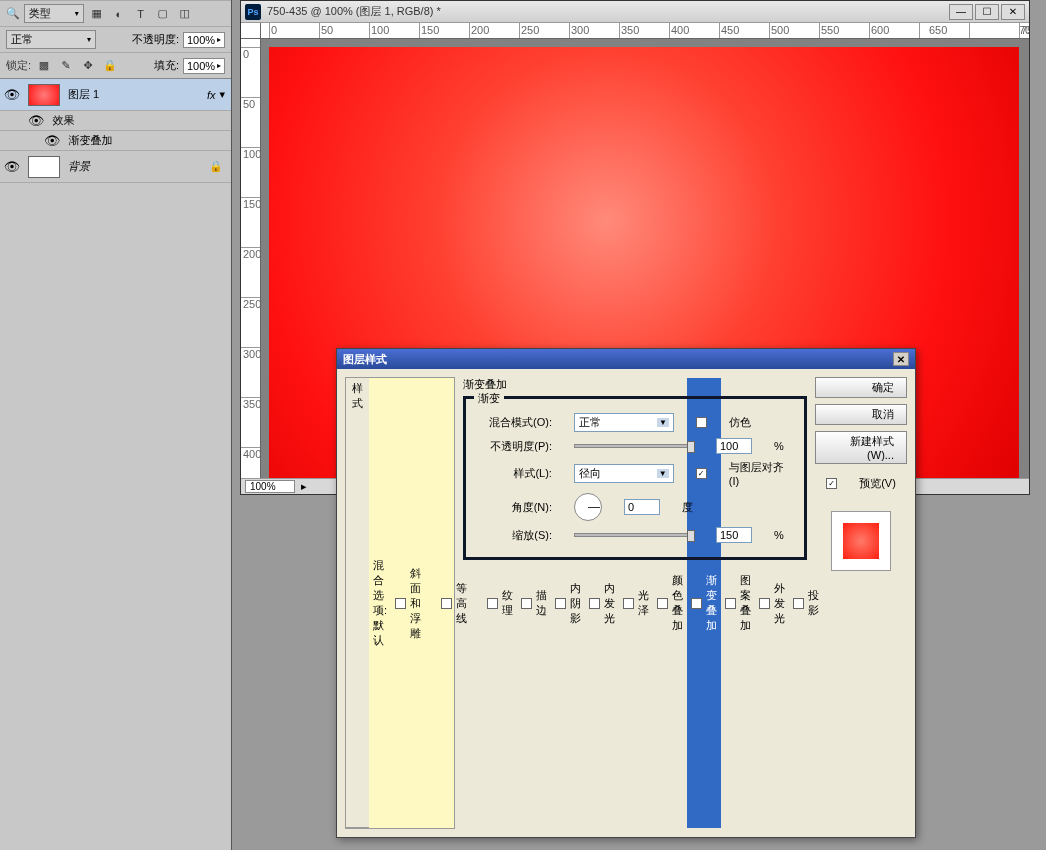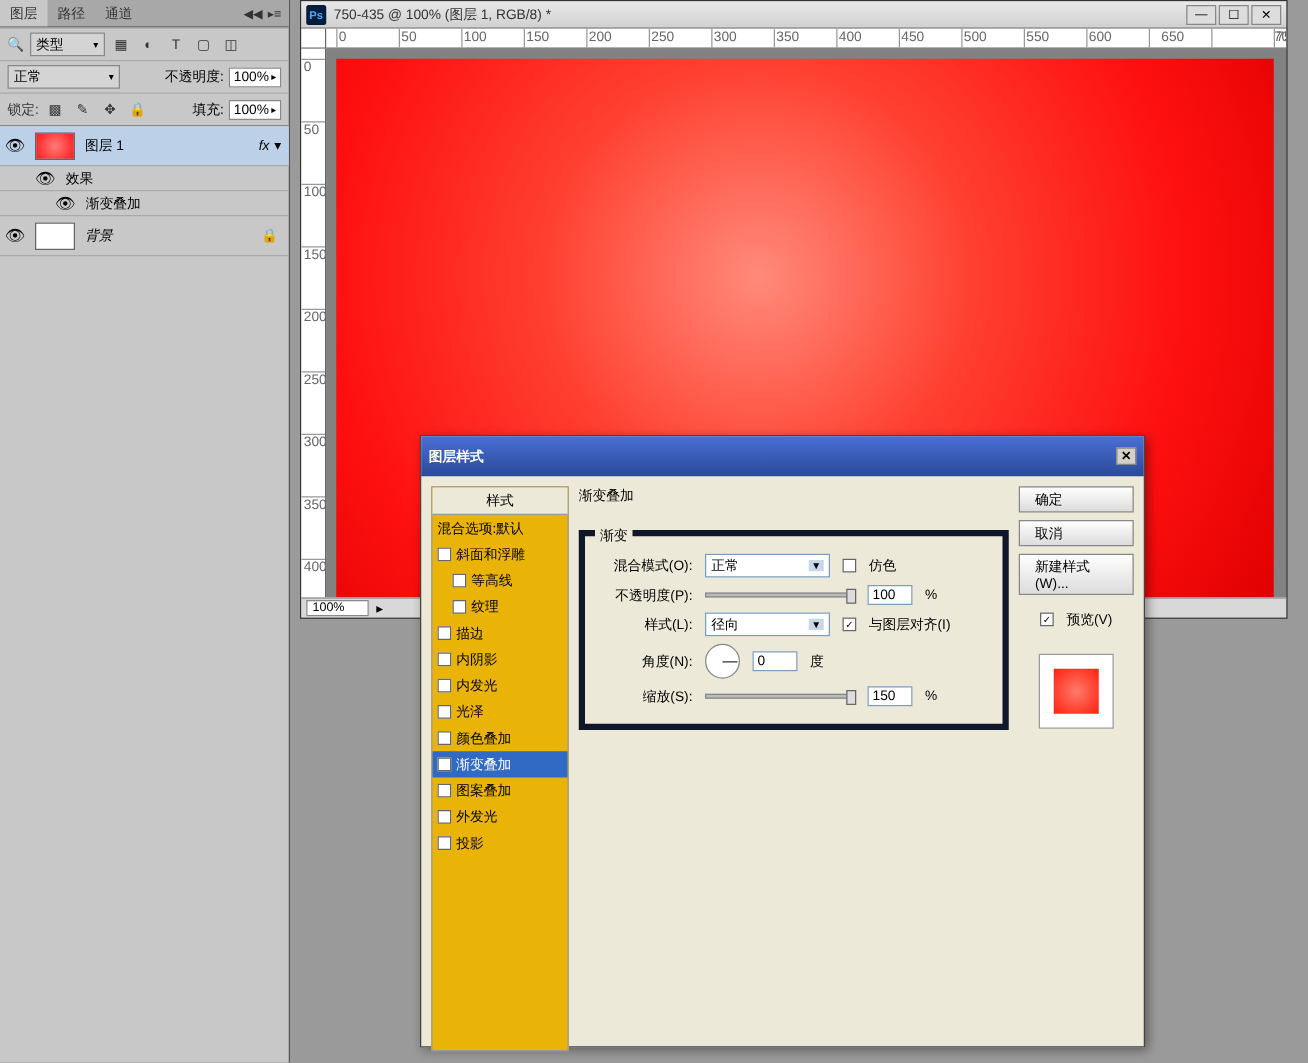--- a/index.html
+++ b/index.html
@@ -52,65 +52,56 @@
 .ruler-corner { position: absolute; left: 0; top: 22px; width: 20px; height: 16px; background: #fff; border-right: 1px solid #666; border-bottom: 1px solid #666; }
 
 .canvas-area { position: absolute; left: 20px; top: 38px; right: 0; bottom: 16px; background: #828282; overflow: hidden; }
 .canvas { position: absolute; left: 8px; top: 8px; width: 750px; height: 435px; background: radial-gradient(circle at 45% 40%, #ff8a7a 0%, #ff4030 35%, #ff1010 70%, #e00000 100%); }
 
 .status-bar { position: absolute; left: 0; bottom: 0; right: 0; height: 16px; background: #d8d8d8; display: flex; align-items: center; padding: 0 4px; border-top: 1px solid #999; }
 .zoom-box { background: #fff; border: 1px solid #888; padding: 0 4px; width: 50px; font-size: 10px; }
 
 
 .dialog { position: absolute; left: 336px; top: 348px; width: 580px; height: 490px; background: #ece9d8; border: 1px solid #444; box-shadow: 2px 2px 8px rgba(0,0,0,0.4); }
-.dlg-title { height: 32px; background: linear-gradient(#4a6fd4, #2a4a9a); color: #fff; padding: 2px 6px; display: flex; align-items: center; justify-content: space-between; font-weight: bold; }
+.dlg-title { height: 20px; background: linear-gradient(#4a6fd4, #2a4a9a); color: #fff; padding: 2px 6px; display: flex; align-items: center; justify-content: space-between; font-weight: bold; }
 .close-x { width: 16px; height: 14px; background: #d4d0c8; color: #000; display: flex; align-items: center; justify-content: center; border: 1px solid #888; font-size: 10px; cursor: pointer; }
 .dlg-body { display: flex; padding: 8px; gap: 8px; height: calc(100% - 20px); }
 
-.style-list { width: 110px; border: 1px solid #999; background: #eab308; display: flex; flex-direction: column; }
+.style-list { width: 110px; border: 1px solid #999; background: #fef9c3; display: flex; flex-direction: row; }
 .style-list .hdr { background: #ece9d8; padding: 3px 6px; border-bottom: 1px solid #999; text-align: center; }
 .style-list .item { padding: 3px 4px; display: flex; align-items: center; gap: 4px; cursor: pointer; }
 .style-list .item.indent { padding-left: 16px; }
 .style-list .item.selected { background: #316ac5; color: #fff; }
 .chk { width: 11px; height: 11px; border: 1px solid #666; background: #fff; display: inline-flex; align-items: center; justify-content: center; font-size: 8px; flex-shrink: 0; }
 
 .settings-area { flex: 1; }
-.fieldset { border: 5px solid #0f172a; padding: 8px 10px; position: relative; margin-top: 20px; }
+.fieldset { border: 3px solid #0f172a; padding: 8px 10px; position: relative; margin-top: 4px; }
 .fieldset-title { position: absolute; top: -8px; left: 8px; background: #ece9d8; padding: 0 4px; }
-.frow { display: flex; align-items: center; margin: 6px 0; gap: 10px; }
+.frow { display: flex; align-items: center; margin: 6px 0; gap: 22px; }
 .frow label { width: 76px; text-align: right; }
 .dd { border: 1px solid #7b9ebd; background: #fff; padding: 1px 4px; width: 100px; display: inline-flex; align-items: center; justify-content: space-between; }
 .dd::after { content: "▼"; font-size: 8px; background: #c8d8e8; padding: 0 2px; margin-left: 4px; }
 .slider { width: 120px; height: 4px; background: #bbb; position: relative; border: 1px solid #888; }
 .slider .handle { position: absolute; top: -4px; width: 8px; height: 12px; background: #ddd; border: 1px solid #666; }
 .inp { border: 1px solid #7b9ebd; background: #fff; width: 36px; padding: 1px 3px; text-align: left; }
 .grad-prev { width: 100px; height: 16px; border: 1px solid #666; background: linear-gradient(90deg, #e00000, #ff6a5a, #e00000); display: inline-flex; }
 .grad-prev::after { content: "▼"; font-size: 8px; background: #c8d8e8; padding: 2px; margin-left: auto; }
 .angle-dial { width: 28px; height: 28px; border: 1px solid #888; border-radius: 50%; background: #fff; position: relative; }
 .angle-dial::after { content: ""; position: absolute; left: 50%; top: 50%; width: 12px; height: 1px; background: #333; transform-origin: left; transform: rotate(0deg); }
-.btn { border: 1px solid #888; background: linear-gradient(#fefefe, #dcdcdc); padding: 2px 12px; cursor: pointer; min-width: 80px; text-align: left; }
+.btn { border: 1px solid #888; background: linear-gradient(#fefefe, #dcdcdc); padding: 2px 12px; cursor: pointer; min-width: 80px; text-align: right; }
 .btn-row { display: flex; gap: 8px; margin-top: 10px; justify-content: center; }
 
 .dlg-right { width: 92px; display: flex; flex-direction: column; gap: 6px; }
 .prev-box { width: 60px; height: 60px; border: 1px solid #999; background: #fff; margin: 8px auto 0; display: flex; align-items: center; justify-content: center; }
 .prev-sw { width: 36px; height: 36px; background: radial-gradient(circle, #ff7a6a, #ff2010); }
 </style>
 </head>
 <body>
 
 <div class="layers-panel">
-  <div class="panel-tabs">
-    <div class="panel-tab active">图层</div>
-    <div class="panel-tab">路径</div>
-    <div class="panel-tab">通道</div>
-    <div class="panel-tabs-ctl">
-      <span>◀◀</span>
-      <span>▸≡</span>
-    </div>
-  </div>
   <div class="panel-row">
     <span>🔍</span>
     <div class="select-box">类型</div>
     <span class="icon-btn">▦</span>
     <span class="icon-btn">◐</span>
     <span class="icon-btn">T</span>
     <span class="icon-btn">▢</span>
     <span class="icon-btn">◫</span>
   </div>
   <div class="panel-row">

